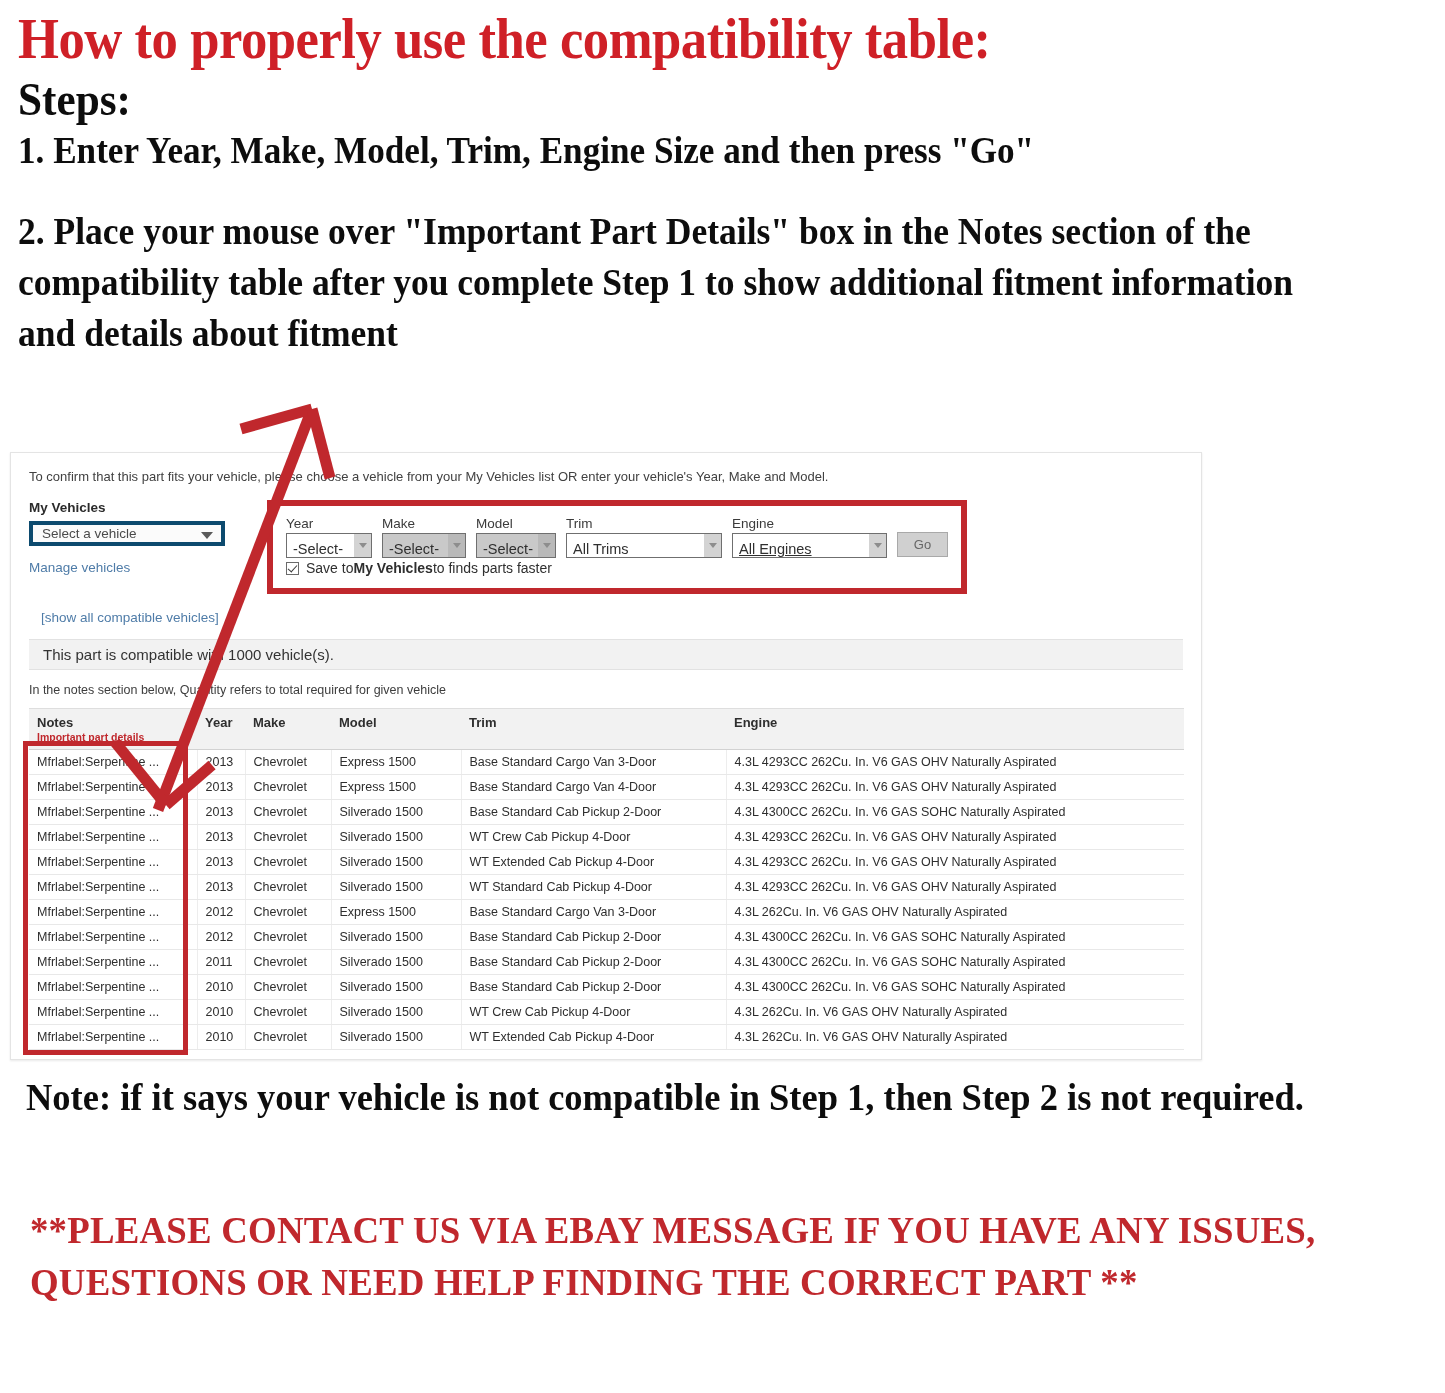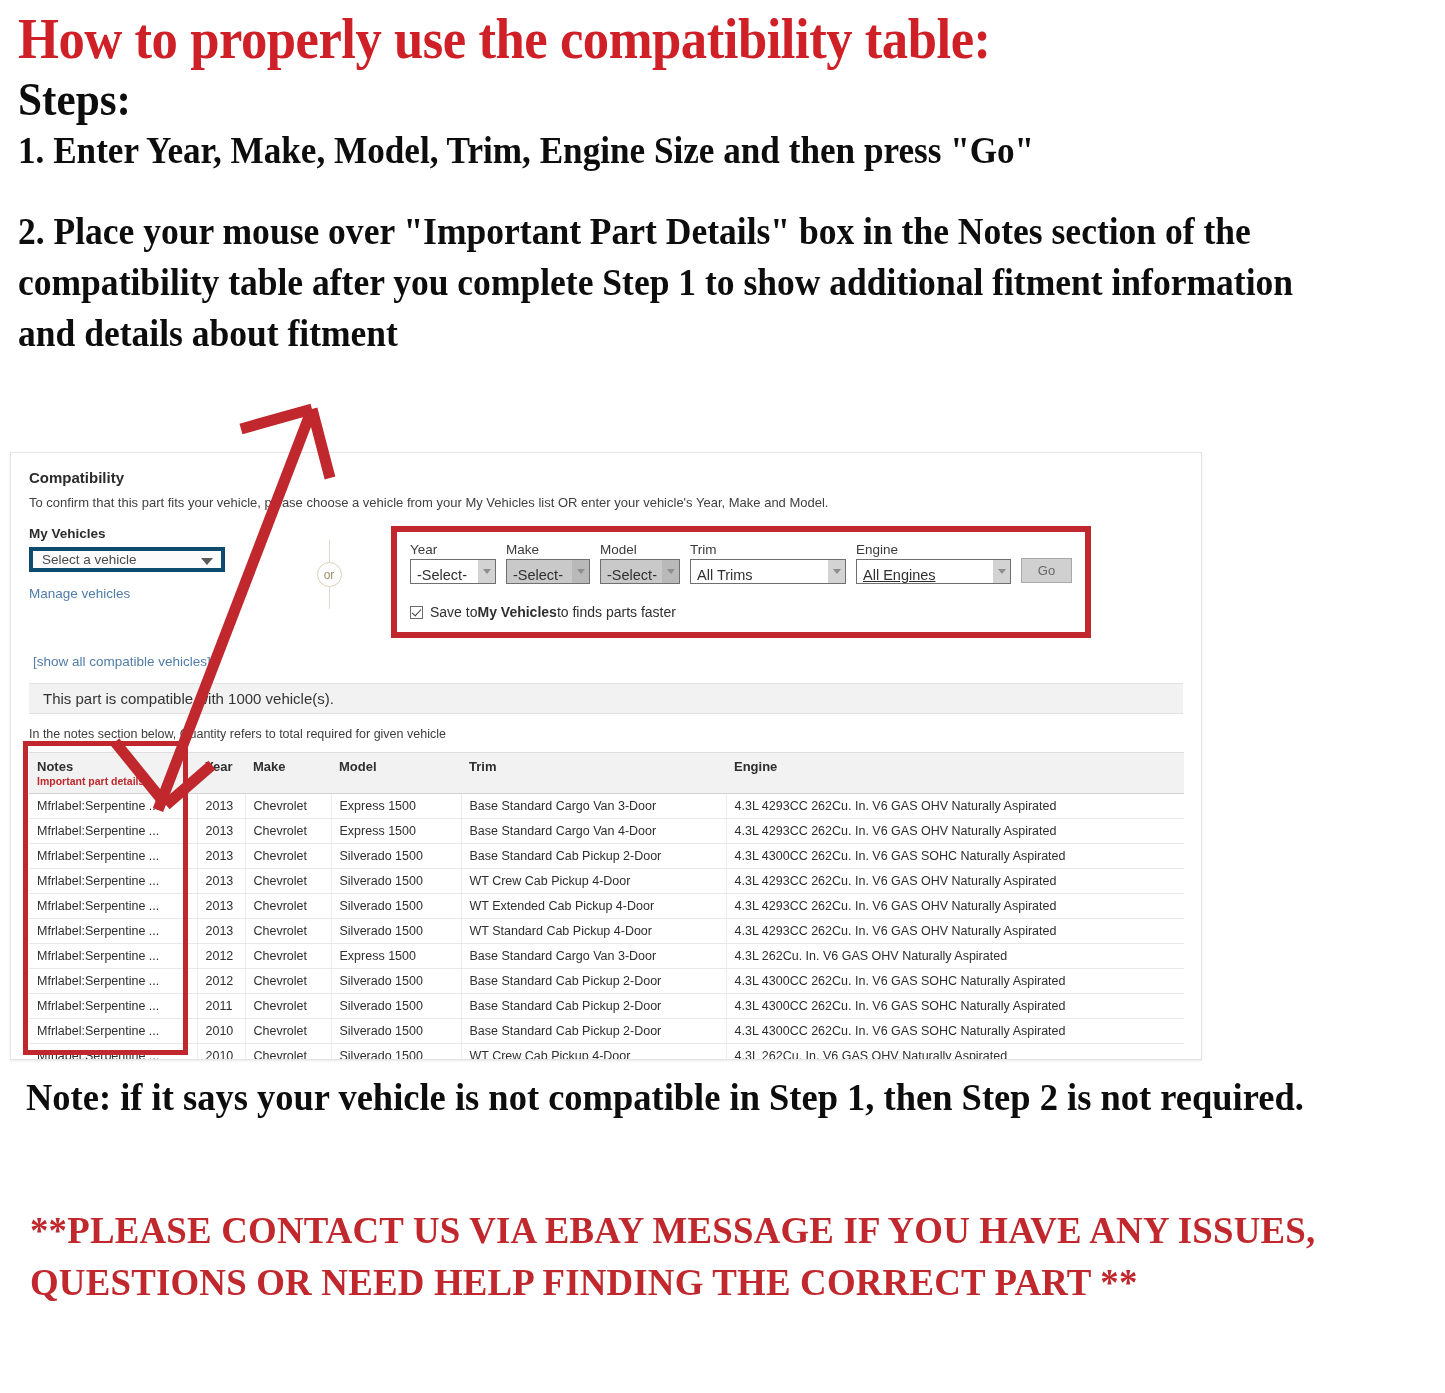--- a/index.html
+++ b/index.html
@@ -181,21 +181,21 @@
     width: 52px; height: 25px;
     border: 1px solid #a9a9a9;
     background: #d0d0d0;
     color: #666;
     font-size: 13px;
     display: flex; align-items: center; justify-content: center;
     margin-bottom: 1px;
   }
   .save-row {
     display: flex; align-items: center;
-    margin-top: 20px;
+    margin-top: 2px;
     font-size: 14px; color: #2f2f2f;
   }
   .chk {
     width: 13px; height: 13px;
     border: 1px solid #6a6a6a;
     background: #fff;
     margin-right: 7px;
     position: relative;
     flex: 0 0 auto;
   }
@@ -205,21 +205,21 @@
     left: 3px; top: 0px;
     width: 4px; height: 8px;
     border: solid #3a3a3a;
     border-width: 0 1.6px 1.6px 0;
     transform: rotate(42deg);
   }
 
   .show-all {
     color: #4f7ca8;
     font-size: 13.5px;
-    margin: 16px 0 0 4px;
+    margin: 16px 0 0 12px;
   }
   .compat-banner {
     margin: 14px 0 0 0;
     background: #f2f2f2;
     border-top: 1px solid #e2e2e2;
     border-bottom: 1px solid #e2e2e2;
     height: 31px;
     display: flex; align-items: center;
     padding-left: 14px;
     font-size: 15px;
@@ -323,39 +323,33 @@
 
 <div class="instructions">
   <div class="hdr-title">How to properly use the compatibility table:</div>
   <div class="hdr-steps">Steps:</div>
   <div class="hdr-step1">1. Enter Year, Make, Model, Trim, Engine Size and then press "Go"</div>
   <div class="hdr-step2">2. Place your mouse over "Important Part Details" box in the Notes section of the compatibility table after you complete Step 1 to show additional fitment information and details about fitment</div>
 </div>
 
 <div class="compat-widget">
   <div class="compat-inner">
-    <div class="compat-title">Compatibility</div>
     <div class="compat-sub">To confirm that this part fits your vehicle, please choose a vehicle from your My Vehicles list OR enter your vehicle's Year, Make and Model.</div>
 
     <div class="chooser">
 
       <div class="my-vehicles">
         <div class="mv-label">My Vehicles</div>
         <div class="mv-select">
           <span>Select a vehicle</span>
           <span class="mv-caret"></span>
         </div>
         <div class="manage-link">Manage vehicles</div>
       </div>
 
-      <div class="or-col">
-        <div class="or-line"></div>
-        <div class="or-badge">or</div>
-        <div class="or-line"></div>
-      </div>
 
       <div class="picker-box">
         <div class="picker-row">
 
           <div class="fld">
             <div class="fld-label">Year</div>
             <div class="fld-select light w-year">
               <span>-Select-</span>
               <span class="ar">
                   <i></i>

